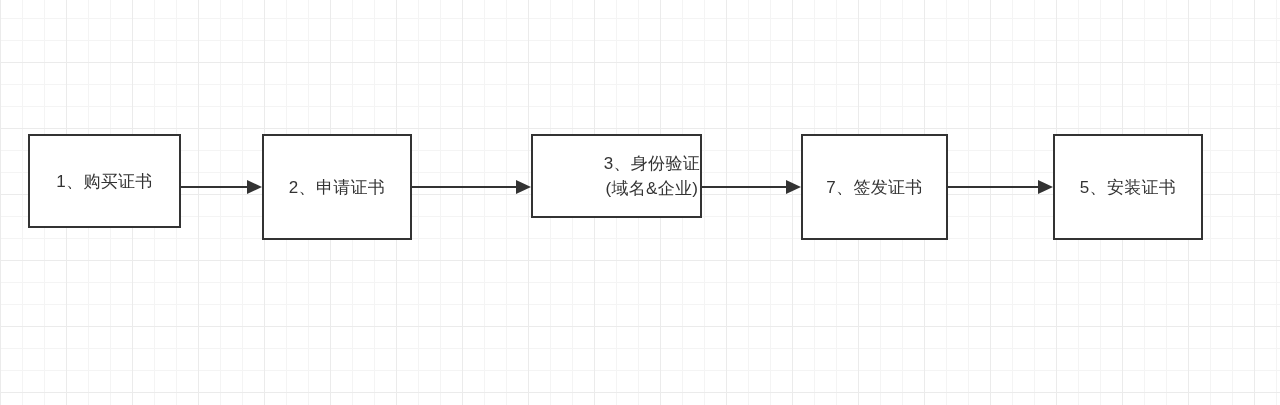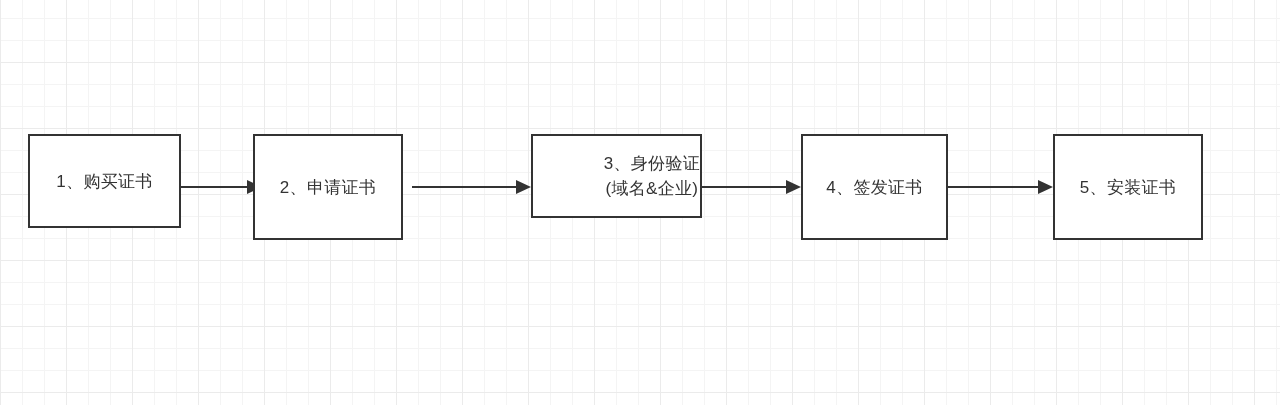--- a/index.html
+++ b/index.html
@@ -78,41 +78,41 @@
 
   <div class="node" style="left:28px; top:134px; width:153px; height:94px;">
     <span class="node-label">1、购买证书</span>
   </div>
 
   <div class="connector" style="left:181px; top:180px; width:81px;">
     <span class="shaft"></span>
     <span class="head"></span>
   </div>
 
-  <div class="node" style="left:253px; top:134px; width:150px; height:106px;text-align:center;">
+  <div class="node" style="left:262px; top:134px; width:150px; height:106px;text-align:center;">
     <span class="node-label">2、申请证书</span>
   </div>
 
   <div class="connector" style="left:412px; top:180px; width:119px;">
     <span class="shaft"></span>
     <span class="head"></span>
   </div>
 
   <div class="node" style="left:531px; top:134px; width:171px; height:84px;justify-content:flex-end;">
     <span class="node-label">3、身份验证
 (域名&amp;企业)</span>
   </div>
 
   <div class="connector" style="left:702px; top:180px; width:99px;">
     <span class="shaft"></span>
     <span class="head"></span>
   </div>
 
   <div class="node" style="left:801px; top:134px; width:147px; height:106px;">
-    <span class="node-label">4、签发证书</span>
+    <span class="node-label">7、签发证书</span>
   </div>
 
   <div class="connector" style="left:948px; top:180px; width:105px;">
     <span class="shaft"></span>
     <span class="head"></span>
   </div>
 
   <div class="node" style="left:1053px; top:134px; width:150px; height:106px;text-align:right;">
     <span class="node-label">5、安装证书</span>
   </div>

